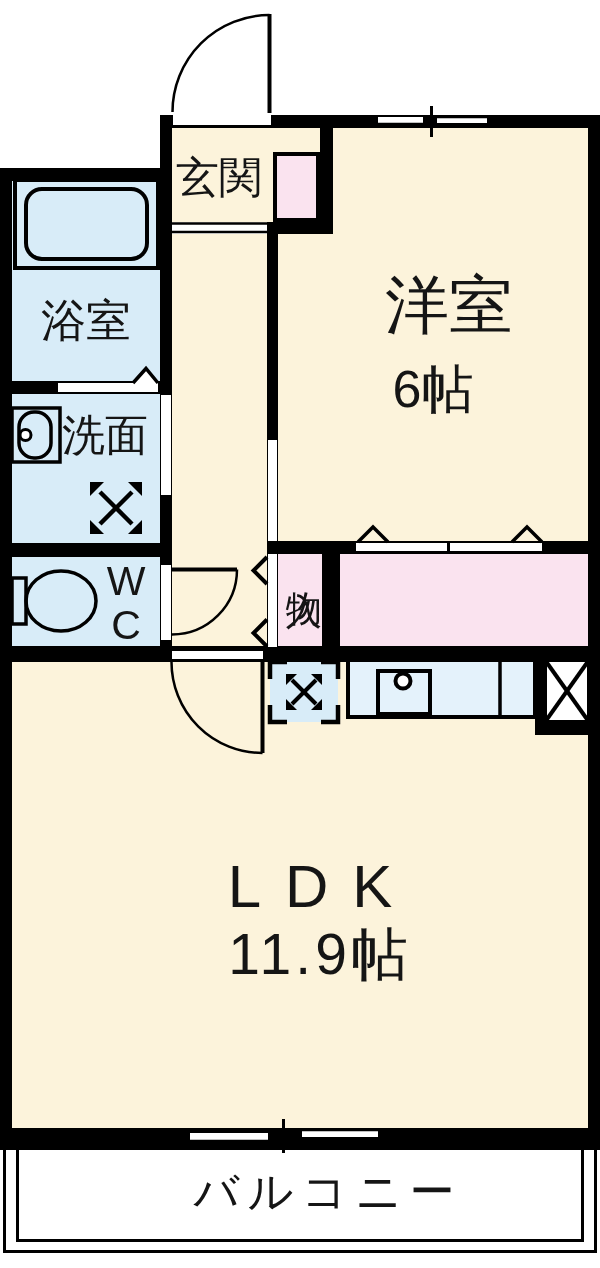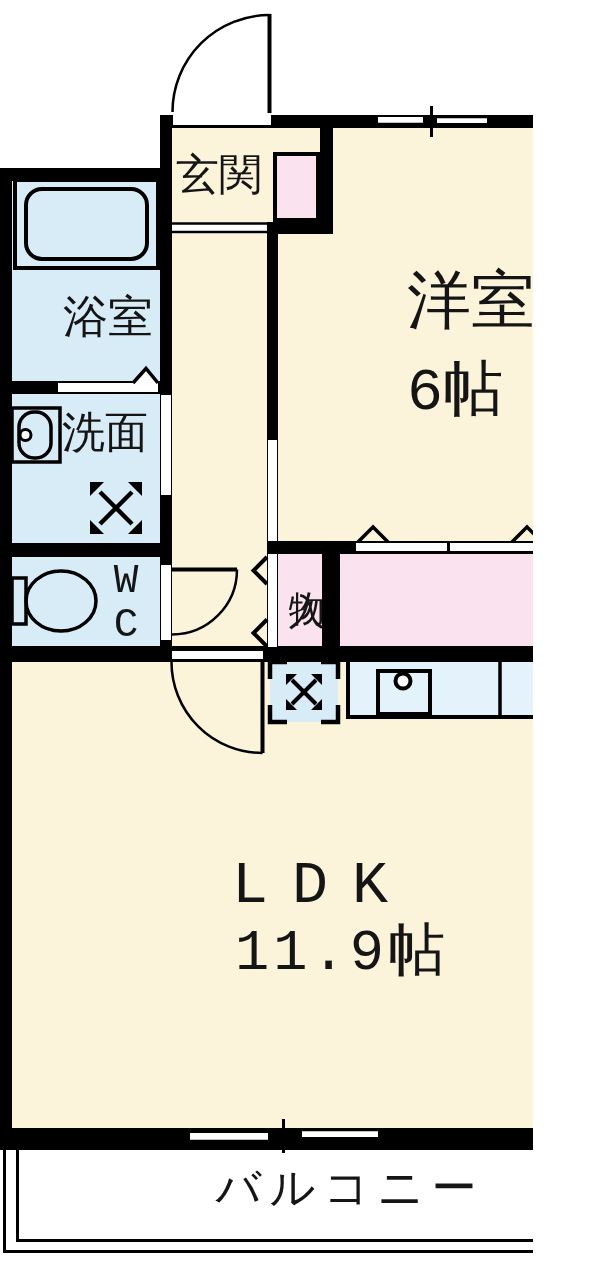--- a/index.html
+++ b/index.html
@@ -1,27 +1,27 @@
 <!DOCTYPE html>
 <html style="--background: #FFFFFF; --room-cream: #FCF3DB; --wet-blue: #D8ECF8; --closet-pink: #FAE3EF; --counter-blue: #E4F2FB; --wall-black: #000000;"><head>
 <meta charset="utf-8">
 <style>
   html,body{margin:0;padding:0;background:#fff;}
   #plan{
-    position:relative;width:533px;height:1268px;background:var(--background,#fff);
-    font-family:Liberation Mono, monospace;color:#111;overflow:hidden;
+    position:relative;width:600px;height:1268px;background:var(--background,#fff);
+    font-family:Liberation Sans, sans-serif;color:#111;overflow:hidden;
   }
   .fill{position:absolute;}
   .wall{position:absolute;background:var(--wall-black,#000);}
   .gap{position:absolute;background:#fff;}
   .cream{background:var(--room-cream,#FCF3DB);}
   .blue{background:var(--wet-blue,#D8ECF8);}
   .pink{background:var(--closet-pink,#FAE3EF);}
   .label{position:absolute;color:#151515;white-space:nowrap;line-height:1.05;}
-  .center{text-align:center;white-space:nowrap;padding-left:22px;}
+  .center{text-align:center;white-space:nowrap;}
   .vert{writing-mode:vertical-rl;text-orientation:upright;}
   svg.overlay{position:absolute;left:0;top:0;}
   .closetbox{position:absolute;box-sizing:border-box;border:4px solid var(--wall-black,#000);background:var(--closet-pink,#FAE3EF);}
   .balc{position:absolute;box-sizing:border-box;border:3px solid var(--wall-black,#000);background:transparent;}
 </style>
 </head>
 <body>
 
 <div id="plan">
 
@@ -178,19 +178,19 @@
       <line x1="282" y1="1130" x2="378" y2="1130" stroke="#000" stroke-width="2.5"></line>
       <line x1="283.5" y1="1119" x2="283.5" y2="1153" stroke="#000" stroke-width="3"></line>
     </g>
   </svg>
 
   <div class="label" style="left:176px;top:155px;font-size:43px;">玄関</div>
   <div class="label center" style="left:12px;top:297px;width:148px;font-size:45px;">浴室</div>
   <div class="label" style="left:62px;top:413px;font-size:43px;text-align:center;">洗面</div>
   <div class="label vert" style="left:104px;top:558px;font-size:41px;letter-spacing:-2px;">WC</div>
   <div class="label center" style="left:294px;top:272px;width:310px;font-size:64px;">洋室</div>
-  <div class="label center" style="left:278px;top:362px;width:310px;font-size:60px;">6帖</div>
+  <div class="label center" style="left:278px;top:362px;width:310px;font-size:52px;">6帖</div>
   <div class="label vert" style="left:285px;top:563px;font-size:36px;">物入</div>
   <div class="label center" style="left:60px;top:843px;width:500px;font-size:60px;letter-spacing:24px;padding-left:24px;box-sizing:border-box;margin-top:12px;">LDK</div>
   <div class="label center" style="left:70px;top:925px;width:500px;font-size:57px;letter-spacing:4px;">11.9帖</div>
   <div class="label center" style="left:16px;top:1168px;width:568px;font-size:45px;letter-spacing:8px;margin-left:28px;">バルコニー</div>
 
 </div>
 
 </body></html>

